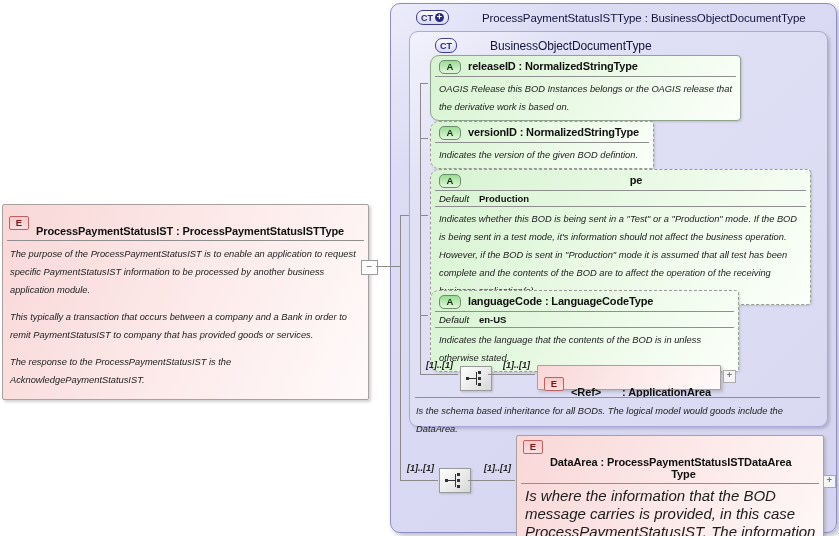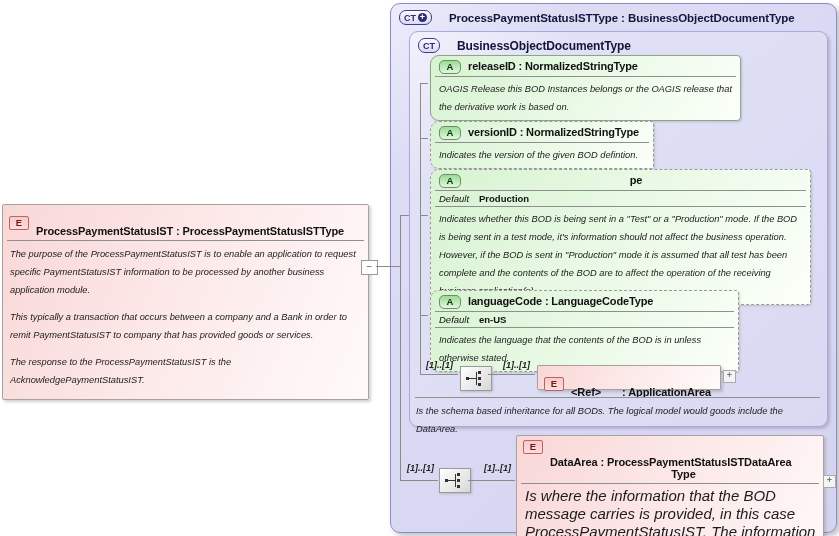--- a/index.html
+++ b/index.html
@@ -8,22 +8,22 @@
 
   
   .outer-cont{position:absolute;left:390px;top:3px;width:445px;height:528px;
     border:1px solid #8b8bc8;border-radius:10px;
     background:linear-gradient(135deg,#ececfb 0%,#dcdcf5 18%,#d4d4f0 100%);
     box-shadow:3px 3px 5px rgba(110,110,130,.45);}
   .inner-cont{position:absolute;left:18px;top:27px;width:417px;height:394px;
     border:1px solid #a9a9da;border-radius:9px;
     background:linear-gradient(135deg,#f2f2fc 0%,#e0e0f6 22%,#d9d9f2 100%);
     box-shadow:2px 2px 3px rgba(110,110,130,.35);}
-  .cont-head{position:absolute;left:8px;top:6px;display:flex;align-items:center;gap:17px;white-space:nowrap;}
-  .cont-title{font-weight:bold;font-size:11.5px;color:#14143c;letter-spacing:-.1px;}
+  .cont-head{position:absolute;left:25px;top:6px;display:flex;align-items:center;gap:23px;white-space:nowrap;}
+  .cont-title{font-weight:normal;font-size:11.5px;color:#14143c;letter-spacing:-.1px;margin-left:10px;}
 
   
   .badge-ct{display:inline-flex;align-items:center;gap:2px;height:13px;padding:0 4px;
     border:1px solid #3c3c8c;border-radius:7px;background:linear-gradient(#fbfbff,#d9d9f2);
     font-weight:bold;font-size:9px;color:#2b2b7a;}
   .ct-plus{display:inline-block;width:9px;height:9px;border-radius:50%;background:#2b2b7a;
     color:#ffffff;font-size:9px;line-height:8px;text-align:center;font-weight:bold;}
   .badge-a{display:inline-block;min-width:20px;height:12px;border:1px solid #6b8f6b;border-radius:5px;
     background:linear-gradient(#9adb94,#e2f7de);color:#103010;font-weight:bold;font-size:9.5px;
     line-height:12px;text-align:center;flex:0 0 auto;}

